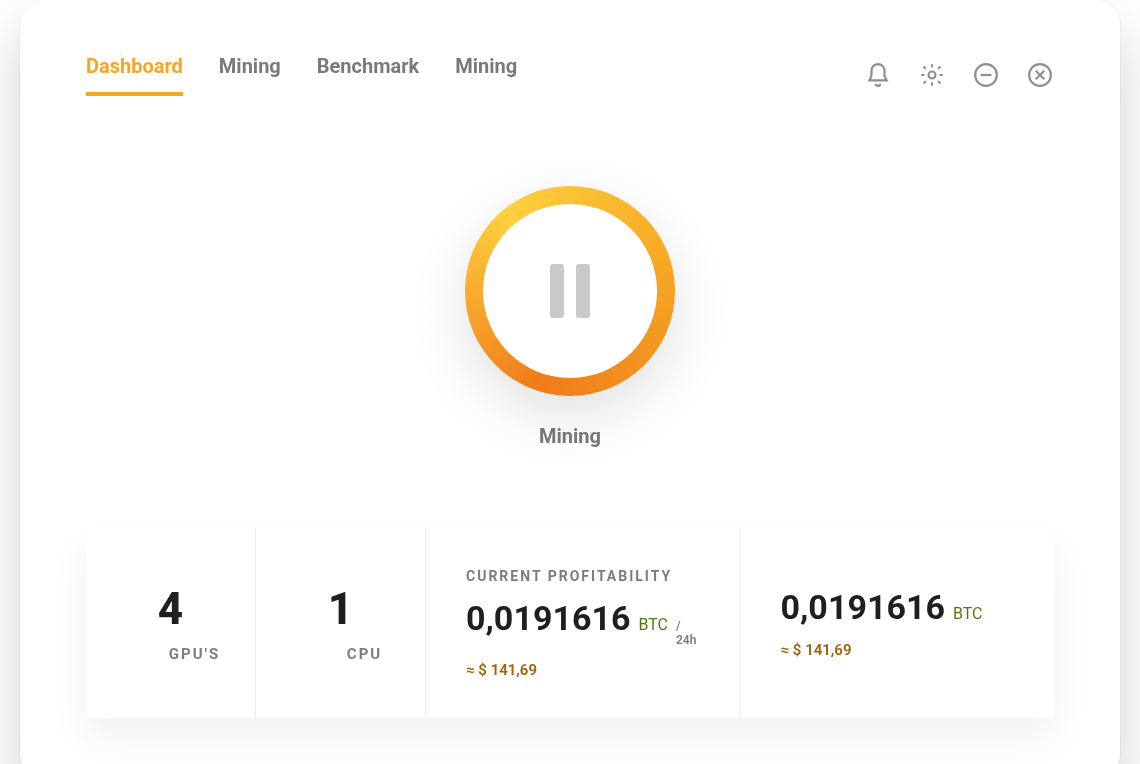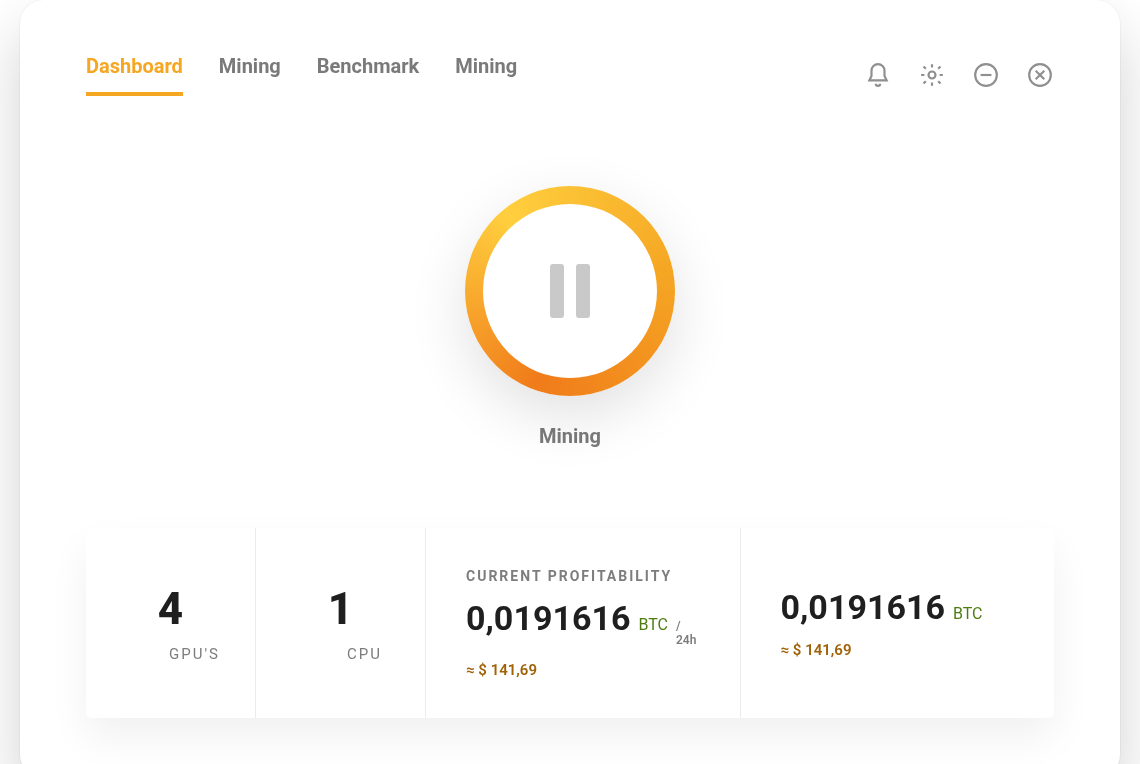--- a/index.html
+++ b/index.html
@@ -83,21 +83,21 @@
   }
   .card {
     border-right: 1px solid #ececec;
     display: flex; flex-direction: column; justify-content: center;
     padding: 32px 40px;
   }
   .card:last-child { border-right: none; }
   .card.small { align-items: center; width: 170px; }
   .card.wide { flex: 1; }
   .big-num { font-size: 44px; font-weight: 800; color: #1f1f1f; }
-  .card-caption { margin-top: 10px; font-size: 15px; font-weight: 400; letter-spacing: 2px; color: #7d7d7d; margin-left: 48px; }
+  .card-caption { margin-top: 10px; font-size: 15px; font-weight: 700; letter-spacing: 2px; color: #7d7d7d; margin-left: 48px; }
   .card-title { font-size: 14px; font-weight: 700; letter-spacing: 2px; color: #7d7d7d; margin-bottom: 14px; }
   .value-row { display: flex; align-items: baseline; gap: 8px; }
   .value-main { font-size: 34px; font-weight: 700; color: #1f1f1f; }
   .value-unit { font-size: 16px; font-weight: 400; color: #4d7c0f; }
   .value-suffix { font-size: 12px; font-weight: 600; color: #7d7d7d; }
   .approx { margin-top: 14px; font-size: 15px; font-weight: 600; color: #a16207; }
 </style>
 </head>
 <body>
 

